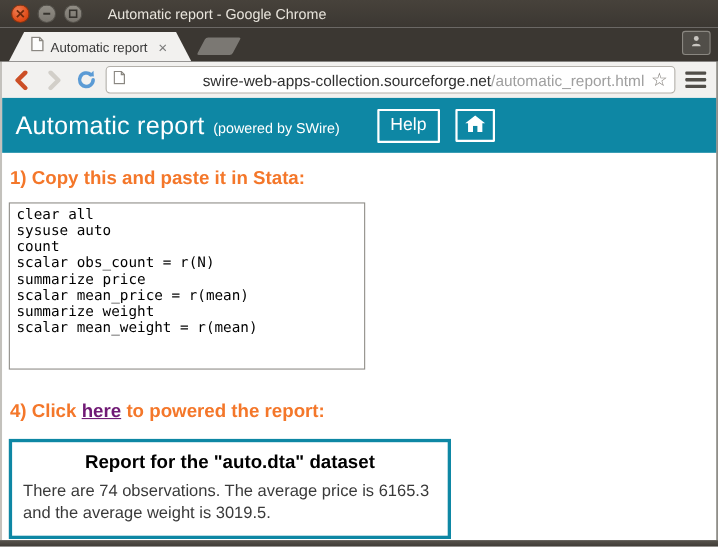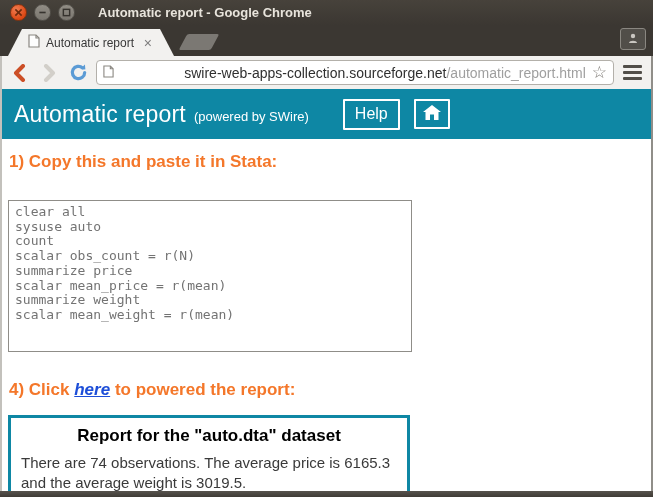--- a/index.html
+++ b/index.html
@@ -10,21 +10,21 @@
   
   .titlebar {
     height: 25px; background: linear-gradient(#47423b, #3b3732);
     display: flex; align-items: center; padding-left: 10px; gap: 7px;
   }
   .winbtn { width: 17px; height: 17px; border-radius: 50%; display: inline-flex;
     align-items: center; justify-content: center; cursor: default; }
   .winbtn svg { display:block; }
   .btn-close { background: radial-gradient(circle at 35% 30%, #f07d52, #dd4814 70%); border: 1px solid #873310; }
   .btn-min, .btn-max { background: linear-gradient(#918d85, #7a766f); border: 1px solid #55524c; }
-  .win-title { color: #e8e4dc; font-size: 13px; font-weight: bold; margin-left: 16px; white-space: nowrap; }
+  .win-title { color: #e8e4dc; font-size: 13px; font-weight: normal; margin-left: 16px; white-space: nowrap; }
 
   
   .tabstrip { height: 31px; background: #3b3732; position: relative; }
   .tab {
     position: absolute; left: 8px; bottom: 0; width: 166px; height: 27px;
     background: #f2f1ef;
     clip-path: polygon(14px 0, calc(100% - 14px) 0, 100% 100%, 0 100%);
     display: flex; align-items: center; padding: 0 20px; gap: 6px;
   }
   .tab-label { font-size: 12px; color: #383838; white-space: nowrap; flex: 1; }
@@ -74,28 +74,28 @@
     margin-left: 14px; border: 2px solid #ffffff; background: transparent;
     width: 36px; height: 30px; border-radius: 1px; cursor: pointer;
     display: flex; align-items: center; justify-content: center;
   }
 
   
   .app-body { background: #ffffff; height: 352px; padding: 0 6px; overflow: hidden; }
   .step-heading { color: #f4772a; font-size: 17px; font-weight: bold; }
   .step1 { margin: 13px 0 0 1px; }
   .codebox {
-    display: block; margin-top: 28px; width: 404px; height: 152px;
+    display: block; margin-top: 12px; width: 324px; height: 152px;
     border: 1px solid #8f8d88; background: #ffffff; resize: none; overflow: hidden;
     font-family: "DejaVu Sans Mono", "Liberation Mono", monospace;
-    font-size: 13px; line-height: 14.7px; color: #737373;
+    font-size: 13px; line-height: 14.7px; color: #000000;
     padding: 4px 6px; white-space: pre; border-radius: 0; outline: none;
   }
   .step2 { margin: 28px 0 0 1px; }
-  .here-link { color: #1d4ed8; text-decoration: underline; margin: 0 0.28em; font-style: italic; }
+  .here-link { color: #701a75; text-decoration: underline; margin: 0 0.28em; }
   .reportbox {
     margin-top: 15px; width: 402px; border: 3px solid #0e87a4;
     padding: 4px 8px 10px;
   }
   .report-title { font-size: 17px; font-weight: bold; color: #000; text-align: center; margin: 4px 0 7px; }
   .report-body { font-size: 15px; color: #3a3a3a; line-height: 1.32; margin: 0 2px; }
 
   
   .window-bottom { height: 7px; background: linear-gradient(#57534d, #3b3732); }
 </style>

